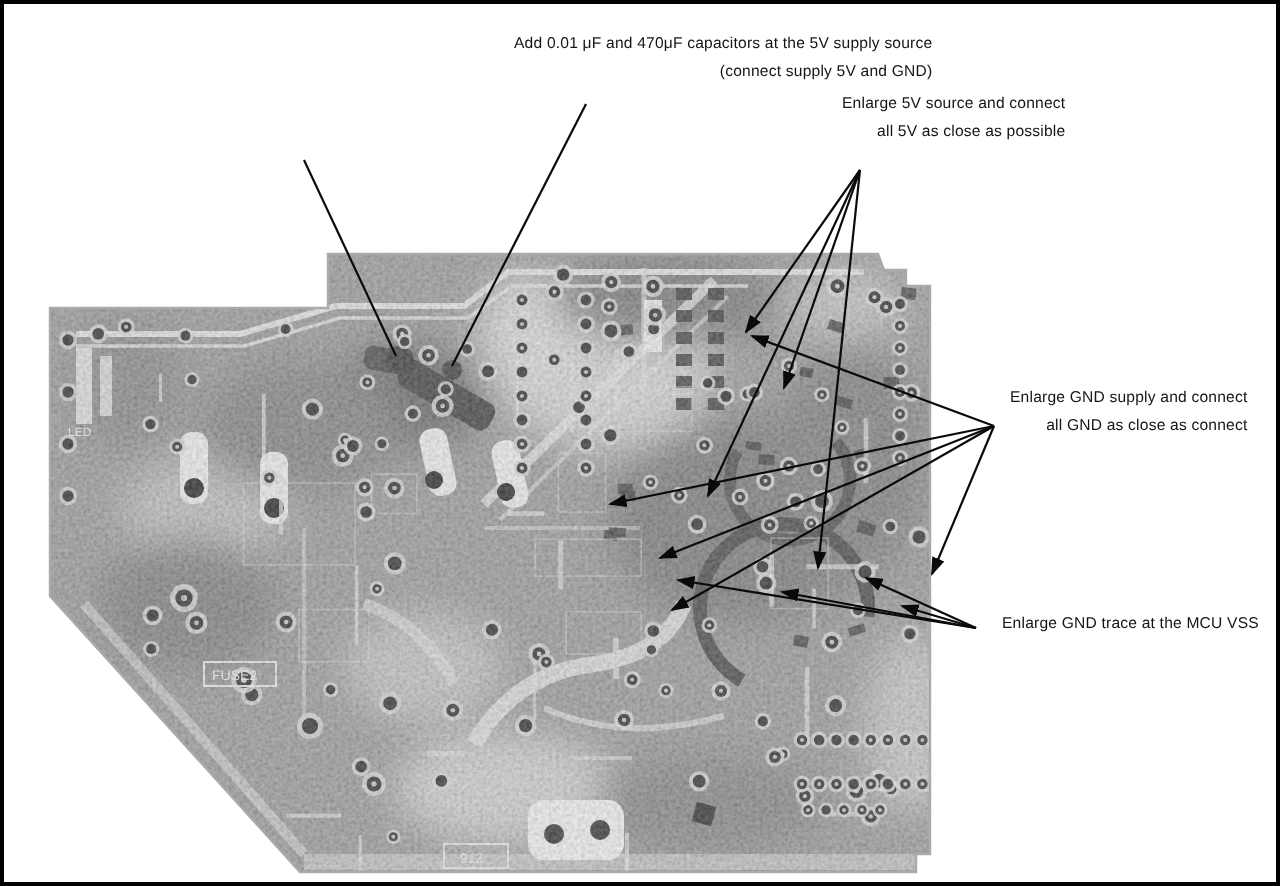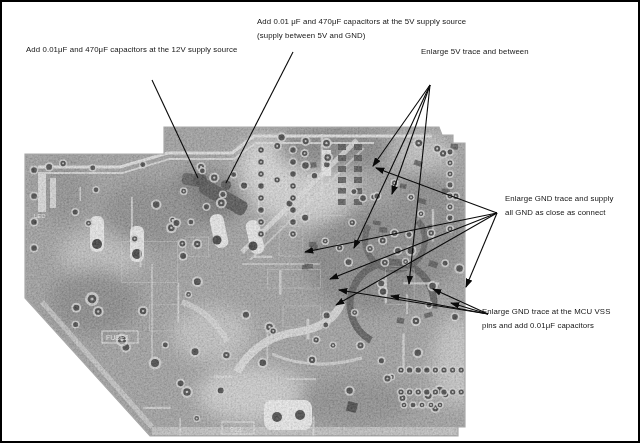--- a/index.html
+++ b/index.html
@@ -13,20 +13,21 @@
     font-family:"Liberation Sans",sans-serif;
   }
   #board-svg{position:absolute;left:0;top:0;}
   .ann{
     position:absolute;
     font-size:7.8px;
     line-height:14px;
     color:#151515;
     white-space:nowrap;
     letter-spacing:.1px;
+    text-align:right;
   }
 </style>
 </head>
 <body>
 
 <div id="canvas">
 
   <svg id="board-svg" width="640" height="443" viewBox="0 0 640 443">
     <defs>
       <clipPath id="boardClip">
@@ -606,35 +607,34 @@
       <g>
         <line x1="486" y1="312" x2="337" y2="288" marker-end="url(#ah)"></line>
         <line x1="486" y1="312" x2="389" y2="294" marker-end="url(#ah)"></line>
         <line x1="486" y1="312" x2="431" y2="287" marker-end="url(#ah)"></line>
         <line x1="486" y1="312" x2="449" y2="301" marker-end="url(#ah)"></line>
       </g>
     </g>
   </svg>
 
   <div class="ann" style="left:24px;top:41px">
-    <div>Add 0.01μF and 470μF capacitors at the 12V supply source</div>
   </div>
 
   <div class="ann" style="left:255px;top:13px">
     <div>Add 0.01 μF and 470μF capacitors at the 5V supply source</div>
-    <div>(supply between 5V and GND)</div>
+    <div>(connect supply 5V and GND)</div>
   </div>
 
   <div class="ann" style="left:419px;top:43px">
-    <div>Enlarge 5V trace and between</div>
+    <div>Enlarge 5V source and connect</div>
+    <div>all 5V as close as possible</div>
   </div>
 
   <div class="ann" style="left:503px;top:190px">
-    <div>Enlarge GND trace and supply</div>
+    <div>Enlarge GND supply and connect</div>
     <div>all GND as close as connect</div>
   </div>
 
-  <div class="ann" style="left:480px;top:303px">
+  <div class="ann" style="left:499px;top:303px">
     <div>Enlarge GND trace at the MCU VSS</div>
-    <div>pins and add 0.01μF capacitors</div>
   </div>
 
 </div>
 
 </body></html>

